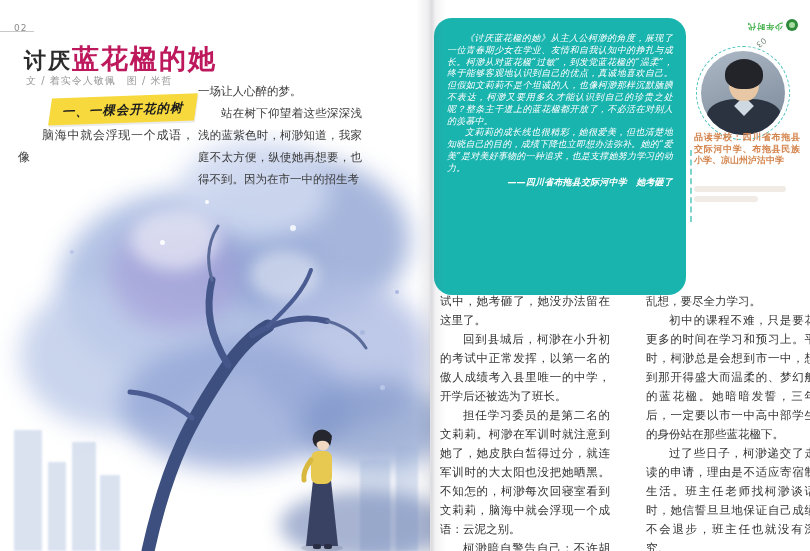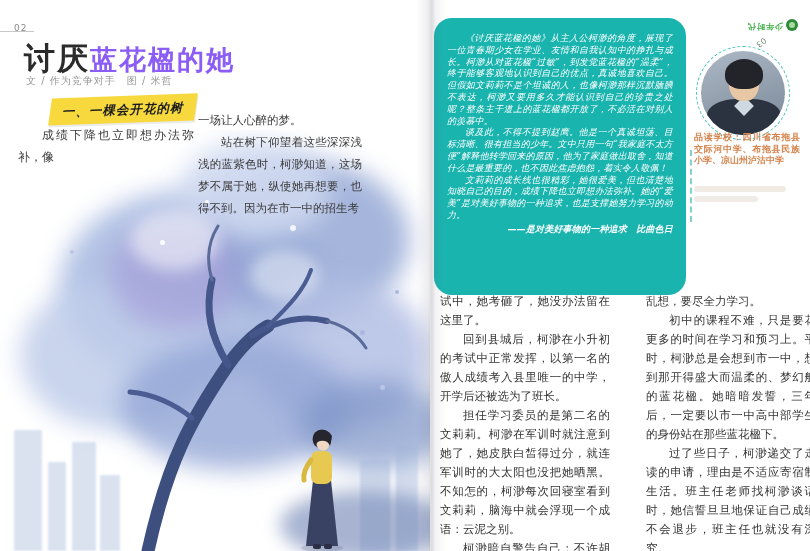--- a/index.html
+++ b/index.html
@@ -4,35 +4,35 @@
 <style>
   * { margin:0; padding:0; box-sizing:border-box; }
   html,body { width:810px; height:551px; }
   body { font-family:"DejaVu Sans","Liberation Sans",sans-serif; background:#ffffff; }
   #canvas { position:relative; width:810px; height:551px; overflow:hidden; background:#ffffff; }
 
   
   .corner-rule { position:absolute; left:0; top:31px; width:34px; height:1px; background:#c9c9c9; }
   .page-num-left { position:absolute; left:14px; top:23px; font-size:9px; color:#8a8a8a; letter-spacing:1px; }
   .article-title { position:absolute; left:24px; top:38px; font-weight:700; letter-spacing:2px; white-space:nowrap; }
-  .article-title .t-black { font-size:31px; color:#2b2b2b; }
-  .article-title .t-purple { font-size:27px; color:#8b5cf6; }
+  .article-title .t-black { font-size:22px; color:#2b2b2b; }
+  .article-title .t-purple { font-size:27px; color:#be185d; }
   .byline { position:absolute; left:26px; top:74px; font-size:10px; color:#979797; letter-spacing:1px; }
 
   .ribbon { position:absolute; left:50px; top:96px; background:#f7d93d; padding:3px 12px 4px;
             transform:rotate(-2deg) skewX(-10deg); box-shadow:1px 2px 0 rgba(0,0,0,0.08); }
   .ribbon span { display:inline-block; transform:skewX(10deg); font-size:12.5px; font-weight:700;
                  font-style:italic; color:#1d1d1d; letter-spacing:1px; }
 
   .lp-col { position:absolute; color:#3b3b3b; font-family:"DejaVu Serif","Liberation Serif",serif;
             text-align:justify; z-index:5; }
   .lp-col p { text-indent:2em; }
   .lp-col1 { left:18px; top:124px; width:176px; font-size:12px; line-height:22px; }
   .lp-col2 { left:198px; top:80px; width:164px; font-size:11.5px; line-height:22px; }
-  .lp-col2 p:first-child { text-indent:0;margin-top:29px; }
+  .lp-col2 p:first-child { text-indent:0; }
 
   
   .illust { position:absolute; left:0; top:130px; width:430px; height:421px; overflow:hidden; z-index:1; }
   .blob { position:absolute; border-radius:50%; filter:blur(12px); }
   .speck { position:absolute; border-radius:50%; }
   .sky-rect { position:absolute; opacity:.38; background:#9fb4d8; filter:blur(1px); }
   .illust svg { position:absolute; left:0; top:0; }
 
   
   .gutter { position:absolute; left:416px; top:0; width:30px; height:551px; z-index:8; pointer-events:none;
@@ -85,32 +85,32 @@
 <div id="canvas">
 
   <div>
 
     <div class="corner-rule"></div>
     <div class="page-num-left">02</div>
 
     <h1 class="article-title">
       <span class="t-black">讨厌</span><span class="t-purple">蓝花楹的她</span>
     </h1>
-    <div class="byline">文 / 作为竞争对手　图 / 米哲</div>
+    <div class="byline">文 / 着实令人敬佩　图 / 米哲</div>
 
     <div class="ribbon">
       <span>一、一棵会开花的树</span>
     </div>
 
     <div class="lp-col lp-col1">
-      <p>成绩下降也立即想办法弥补，像</p>
+      <p>脑海中就会浮现一个成语，像</p>
     </div>
     <div class="lp-col lp-col2">
       <p>一场让人心醉的梦。</p>
-      <p>站在树下仰望着这些深深浅浅的蓝紫色时，柯渺知道，这场梦不属于她，纵使她再想要，也得不到。因为在市一中的招生考</p>
+      <p>站在树下仰望着这些深深浅浅的蓝紫色时，柯渺知道，我家庭不太方便，纵使她再想要，也得不到。因为在市一中的招生考</p>
     </div>
 
     <div class="illust">
 
       <div class="blob" style="left:60px;top:60px;width:260px;height:190px;background:#a6b8e0;opacity:.85;"></div>
       <div class="blob" style="left:200px;top:30px;width:210px;height:160px;background:#8fa3d3;opacity:.8;"></div>
       <div class="blob" style="left:20px;top:150px;width:190px;height:150px;background:#c0cdea;opacity:.85;"></div>
       <div class="blob" style="left:250px;top:150px;width:180px;height:150px;background:#b3bfe4;opacity:.85;"></div>
       <div class="blob" style="left:120px;top:210px;width:230px;height:130px;background:#93a6d6;opacity:.8;"></div>
       <div class="blob" style="left:180px;top:10px;width:150px;height:100px;background:#cfd9f0;opacity:.9;"></div>
@@ -159,23 +159,22 @@
       </svg>
     </div>
   </div>
 
   <div class="gutter"></div>
 
   <div>
 
     <div class="review-box">
       <p>《讨厌蓝花楹的她》从主人公柯渺的角度，展现了一位青春期少女在学业、友情和自我认知中的挣扎与成长。柯渺从对蓝花楹“过敏”，到发觉蓝花楹的“温柔”，终于能够客观地认识到自己的优点，真诚地喜欢自己。但假如文莉莉不是个坦诚的人，也像柯渺那样沉默腼腆不表达，柯渺又要用多久才能认识到自己的珍贵之处呢？整条主干道上的蓝花楹都开放了，不必活在对别人的羡慕中。</p>
-      <p>谈及此，不得不提到赵鹰。他是一个真诚坦荡、目标清晰、很有担当的少年。文中只用一句“我家庭不太方便”解释他转学回来的原因，他为了家庭做出取舍，知道什么是最重要的，也不因此焦虑抱怨，着实令人敬佩！</p>
       <p>文莉莉的成长线也很精彩，她很爱美，但也清楚地知晓自己的目的，成绩下降也立即想办法弥补。她的“爱美”是对美好事物的一种追求，也是支撑她努力学习的动力。</p>
-      <p class="attribution">——是对美好事物的一种追求　比曲色日</p>
+      <p class="attribution">——四川省布拖县交际河中学　她考砸了</p>
     </div>
 
     <div class="corner-badge-logo">少年时代</div>
     <div class="mascot"></div>
     <div class="corner-page-num">03</div>
 
     <div class="photo-ring"></div>
     <div class="portrait">
       <div class="suit"></div>
       <div class="collar"></div>

